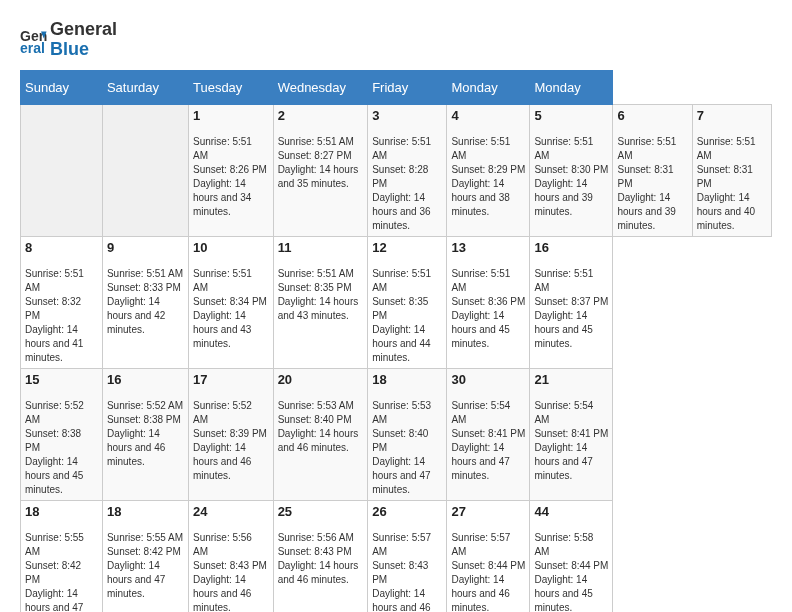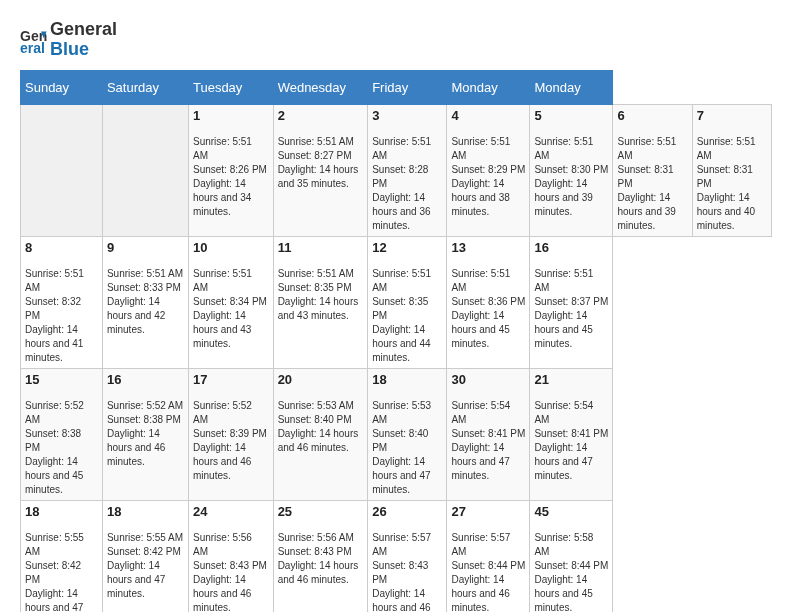--- a/index.html
+++ b/index.html
@@ -248,21 +248,21 @@
           </td>
           <td>
             <span class="day-num">26</span>
             <div class="day-info">Sunrise: 5:57 AM<br>Sunset: 8:43 PM<br>Daylight: 14 hours and 46 minutes.</div>
           </td>
           <td>
             <span class="day-num">27</span>
             <div class="day-info">Sunrise: 5:57 AM<br>Sunset: 8:44 PM<br>Daylight: 14 hours and 46 minutes.</div>
           </td>
           <td>
-            <span class="day-num">45</span>
+            <span class="day-num">44</span>
             <div class="day-info">Sunrise: 5:58 AM<br>Sunset: 8:44 PM<br>Daylight: 14 hours and 45 minutes.</div>
           </td>
         </tr>
         <tr>
           <td>
             <span class="day-num">29</span>
             <div class="day-info">Sunrise: 5:59 AM<br>Sunset: 8:44 PM<br>Daylight: 14 hours and 45 minutes.</div>
           </td>
           <td>
             <span class="day-num">30</span>

